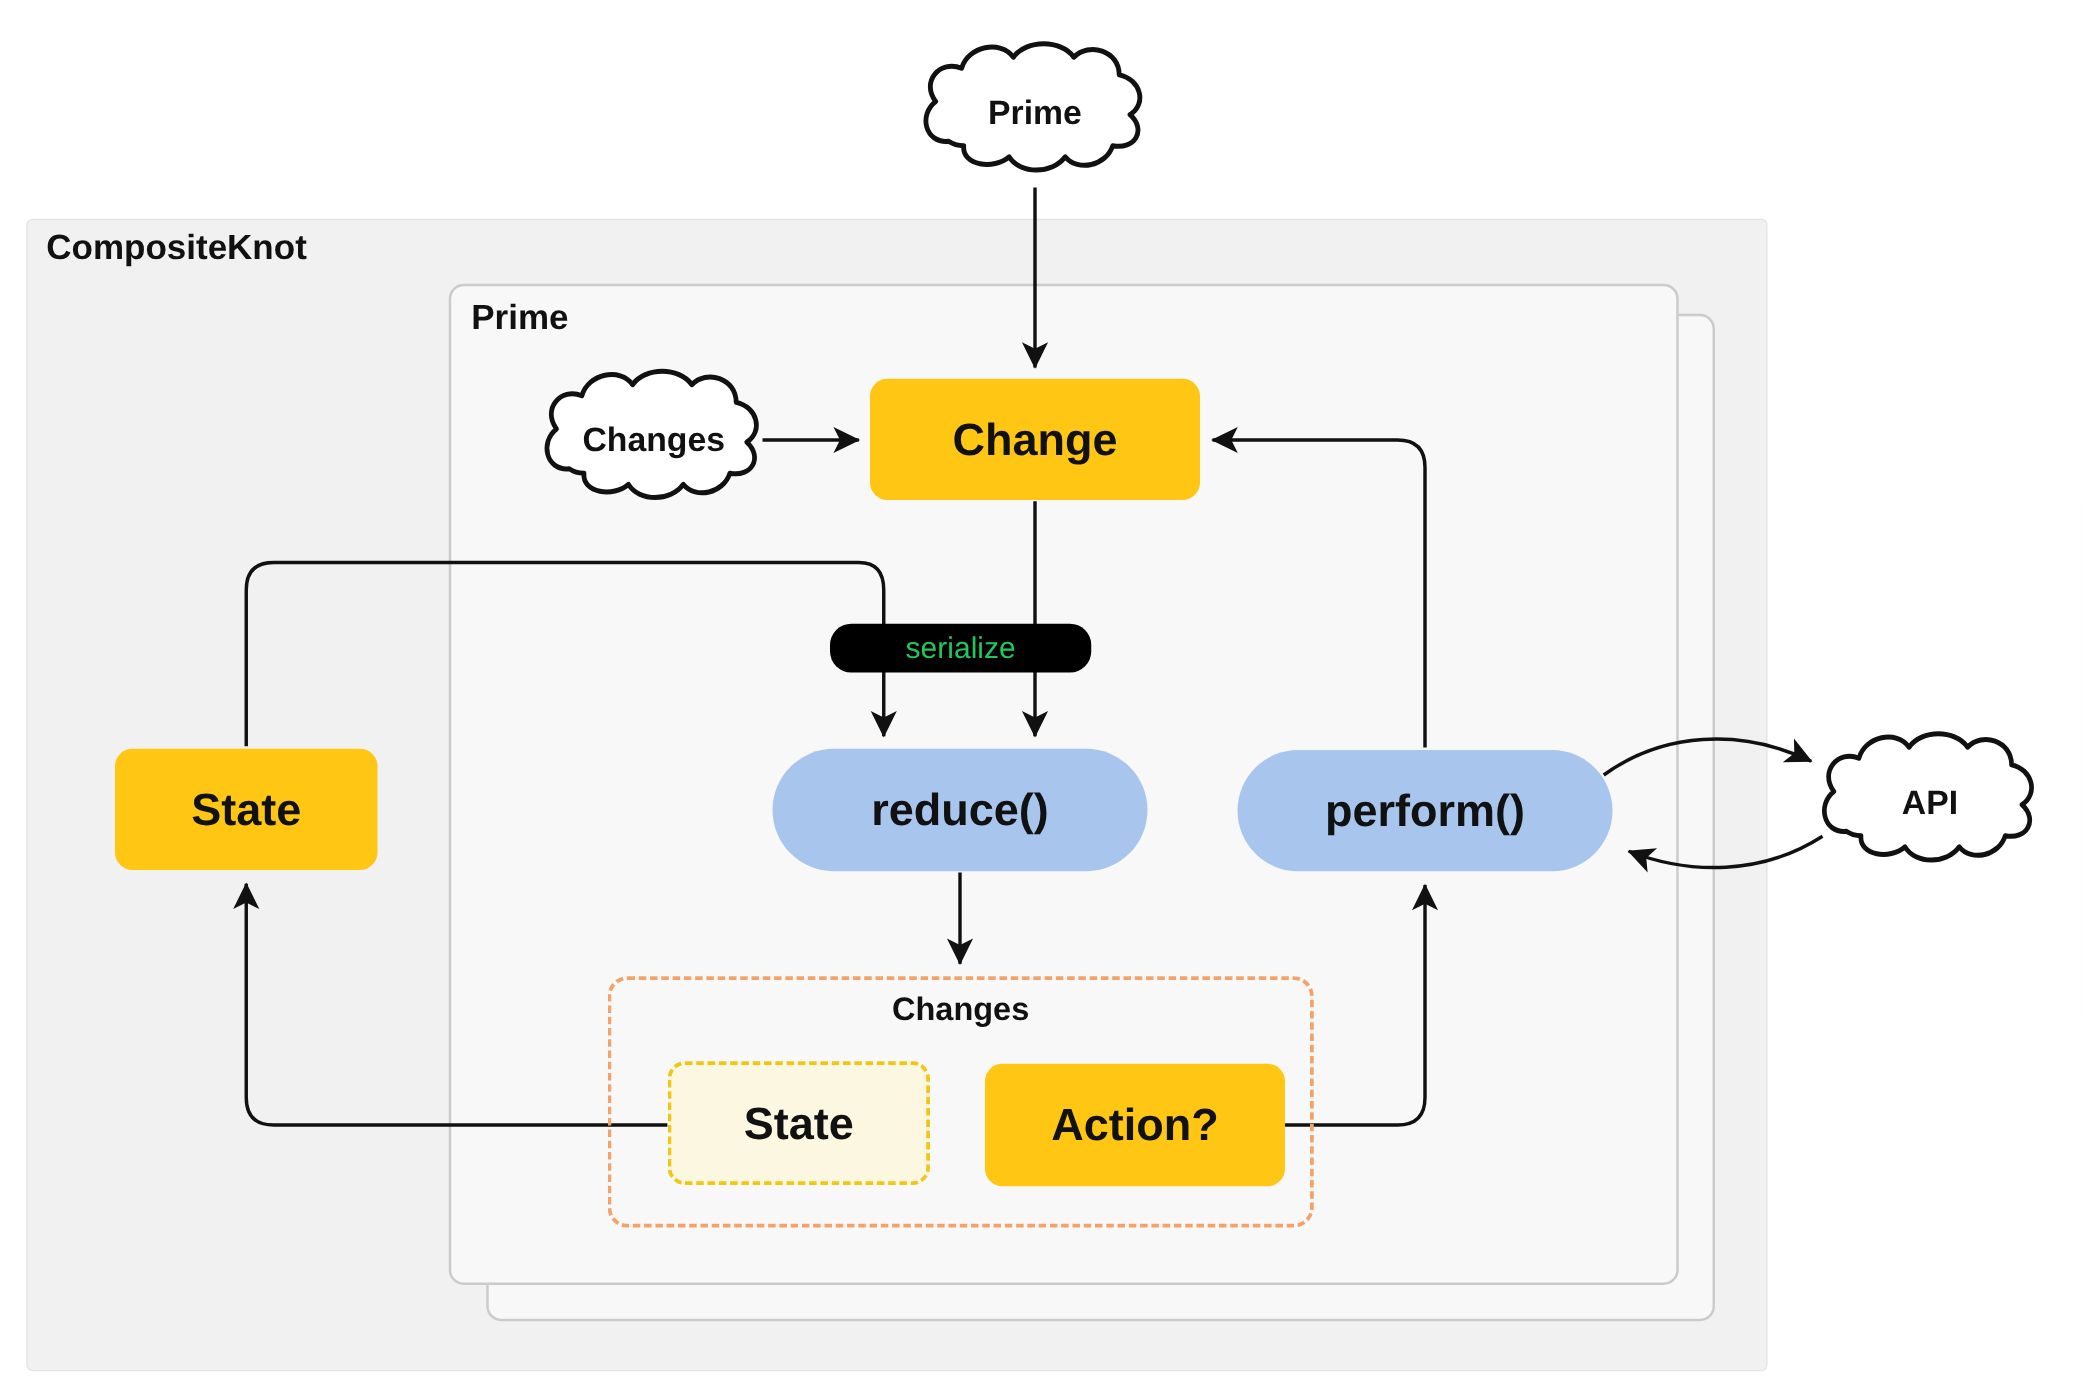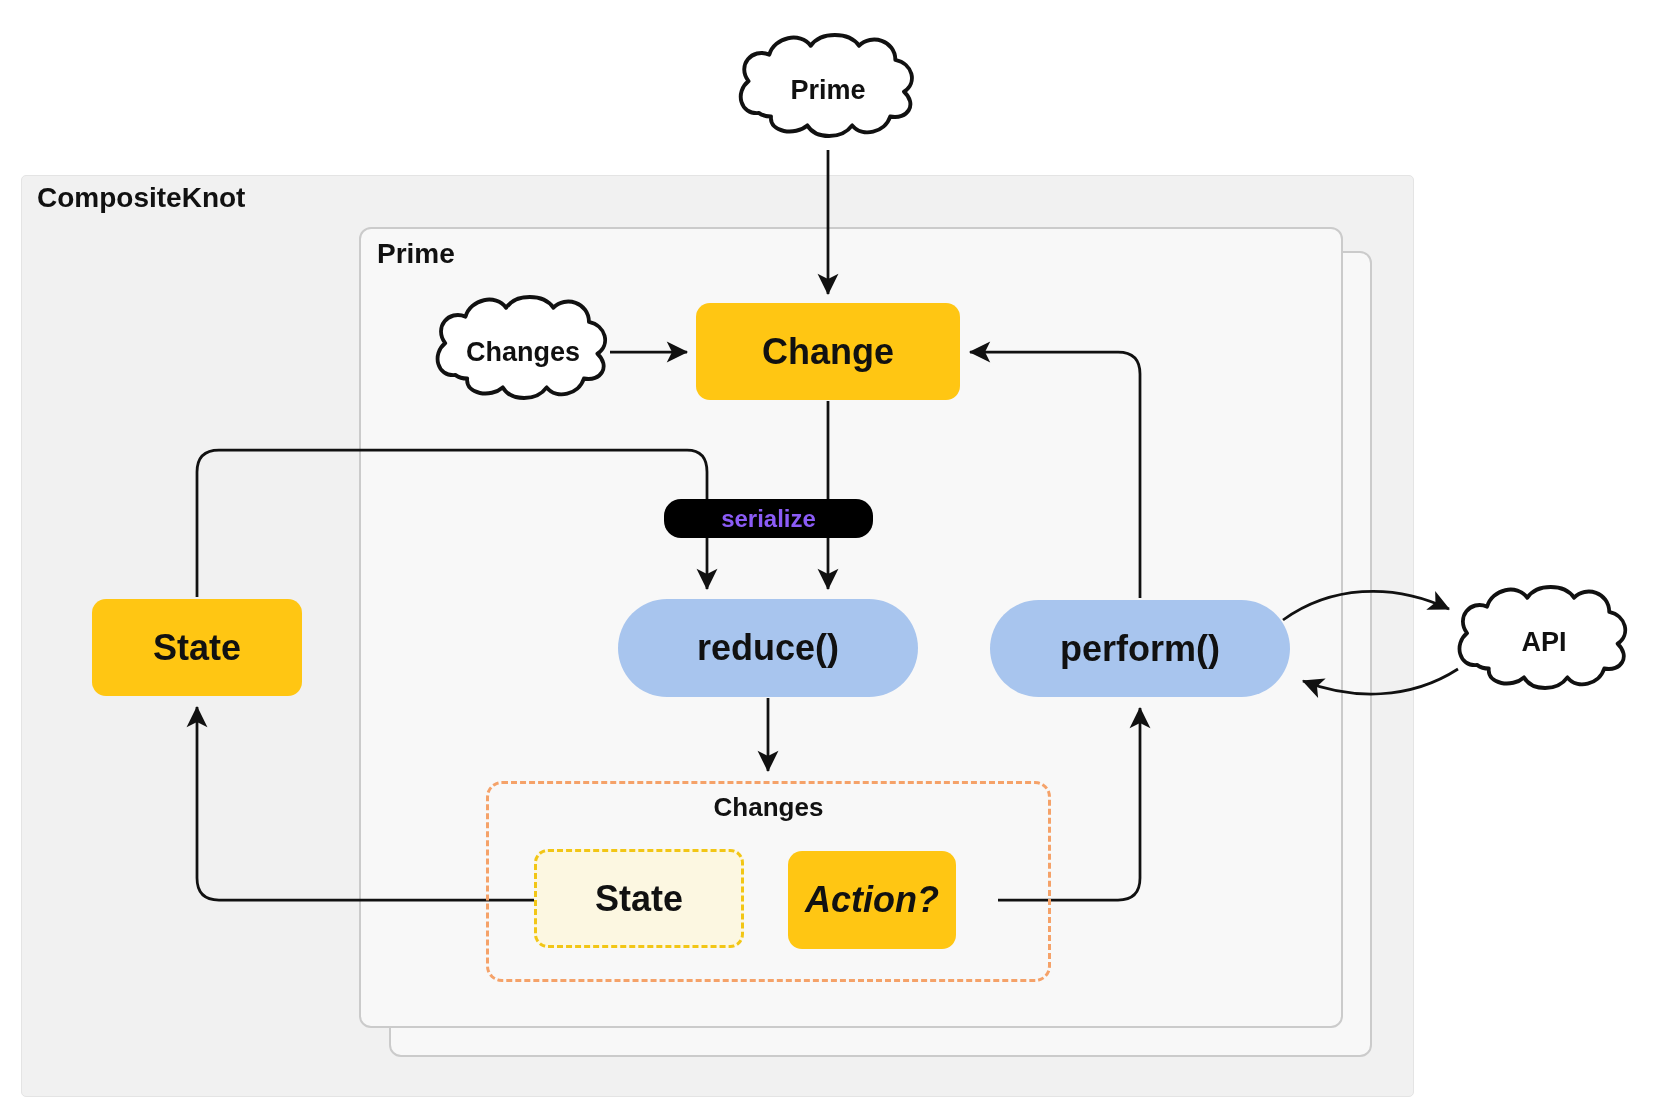--- a/index.html
+++ b/index.html
@@ -31,35 +31,35 @@
     display:flex;align-items:center;justify-content:center;
     font-size:36px;font-weight:600;z-index:3;text-align:center;
   }
   .yellow{background:var(--accent-yellow);border-radius:14px;}
   .pill{background:var(--accent-blue);border-radius:49px;}
   .box-change{left:696px;top:303px;width:264px;height:97px;}
   .box-state{left:92px;top:599px;width:210px;height:97px;}
   .pill-reduce{left:618px;top:599px;width:300px;height:98px;}
   .pill-perform{left:990px;top:600px;width:300px;height:97px;}
   .box-serialize{
-    left:664px;top:499px;width:209px;height:39px;background:#000;color:#8b5cf6;
-    border-radius:17px;font-size:24px;font-weight:700;z-index:3;
+    left:664px;top:499px;width:209px;height:39px;background:#000;color:#22c55e;
+    border-radius:17px;font-size:24px;font-weight:400;z-index:3;
     display:flex;align-items:center;justify-content:center;
   }
   .effect-group{
     left:486px;top:781px;width:565px;height:201px;
     border:3px dashed var(--effect-dash);border-radius:16px;z-index:3;
   }
   .effect-label{left:486px;top:792px;width:565px;text-align:center;
     font-size:26px;font-weight:600;z-index:3;}
   .box-effect-state{
     left:534px;top:849px;width:210px;height:99px;
     background:var(--cream);border:3px dashed var(--state-dash);border-radius:14px;
   }
-  .box-action{left:788px;top:851px;width:168px;height:98px;font-style:italic;}
+  .box-action{left:788px;top:851px;width:240px;height:98px;}
 
   
   .cloud{z-index:3;display:flex;align-items:center;justify-content:center;}
   .cloud>svg{position:absolute;left:0;top:0;width:100%;height:100%;}
   .cloud-shape{fill:#fff;stroke:var(--line);stroke-width:4.5;stroke-linejoin:round;}
   .cloud-label{position:relative;font-size:27px;font-weight:600;}
   .cloud-events{left:733px;top:28px;width:190px;height:124px;}
   .cloud-changes{left:430px;top:290px;width:186px;height:124px;}
   .cloud-api{left:1452px;top:580px;width:184px;height:124px;}
 </style>

